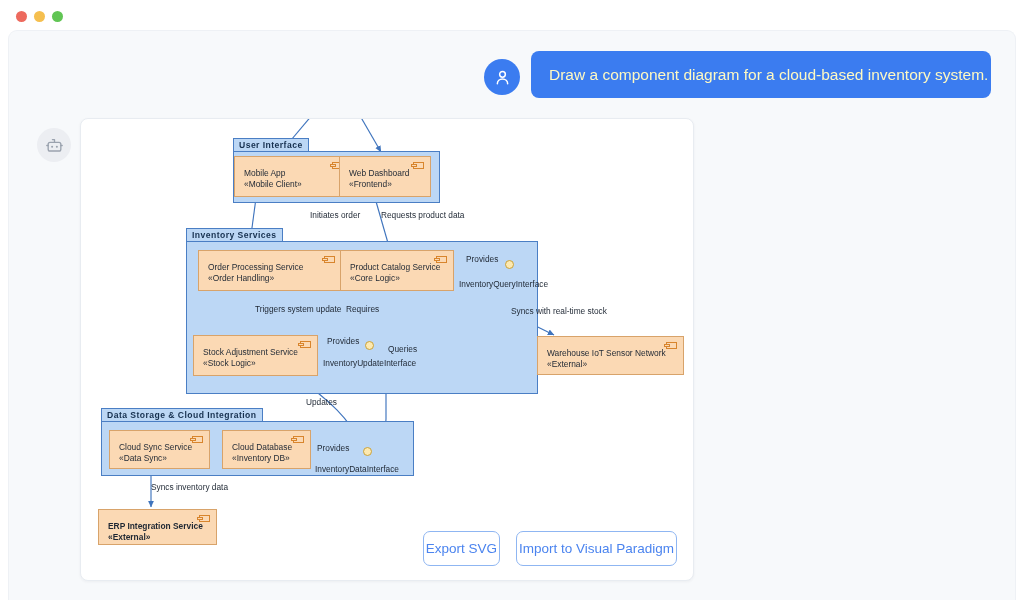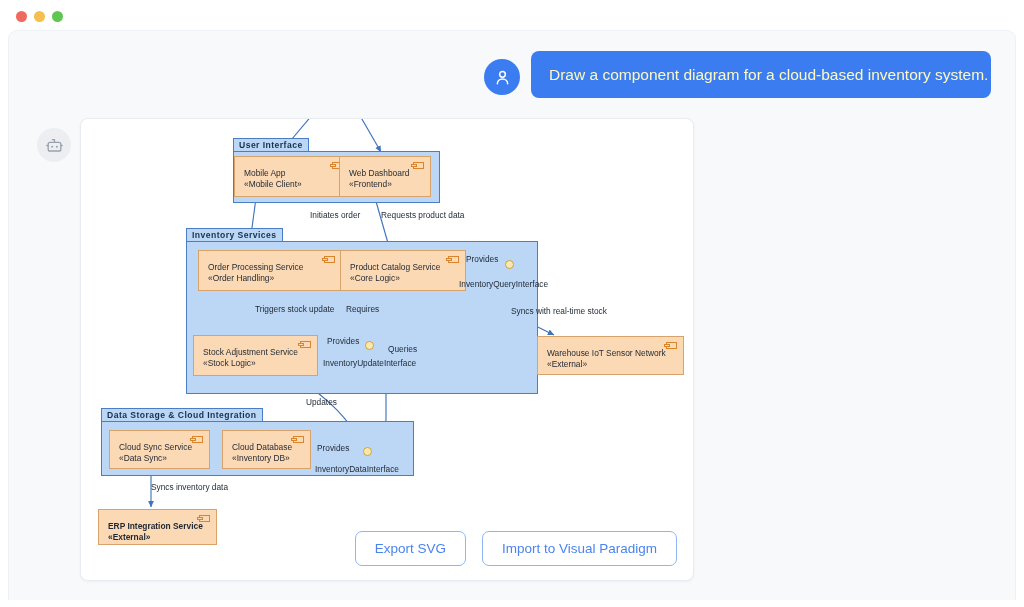--- a/index.html
+++ b/index.html
@@ -150,21 +150,21 @@
   #card-actions {
     position: absolute; right: 16px; bottom: 14px;
     display: flex; gap: 16px;
   }
   .act-btn {
     background: #ffffff;
     border: 1.3px solid #8fb6f2;
     border-radius: 7px;
     color: #4b84ef;
     font-size: 13.5px;
-    padding: 9px 19px;
+    padding: 9px 2px;
     cursor: pointer;
     font-family: "Liberation Sans", sans-serif;
     white-space: nowrap;
   }
 </style>
 </head>
 <body>
 
 <div id="app">
 
@@ -265,21 +265,21 @@
           <span class="stereo">«Frontend»</span>
           <span class="comp-icon"></span>
         </div>
 
         <div class="comp" style="left:117px; top:131px; width:144px; height:41px;">
           <span>Order Processing Service</span>
           <span class="stereo">«Order Handling»</span>
           <span class="comp-icon"></span>
         </div>
 
-        <div class="comp" style="left:259px; top:131px; width:126px; height:41px;">
+        <div class="comp" style="left:259px; top:131px; width:114px; height:41px;">
           <span>Product Catalog Service</span>
           <span class="stereo">«Core Logic»</span>
           <span class="comp-icon"></span>
         </div>
 
         <div class="comp" style="left:112px; top:216px; width:125px; height:41px;">
           <span>Stock Adjustment Service</span>
           <span class="stereo">«Stock Logic»</span>
           <span class="comp-icon"></span>
         </div>
@@ -316,21 +316,21 @@
         <div class="lbl" style="left:378px; top:160px;">InventoryQueryInterface</div>
 
         <div class="lbl" style="left:246px; top:217px;">Provides</div>
         <div class="lbl" style="left:242px; top:239px;">InventoryUpdateInterface</div>
 
         <div class="lbl" style="left:236px; top:324px;">Provides</div>
         <div class="lbl" style="left:234px; top:345px;">InventoryDataInterface</div>
 
         <div class="lbl" style="left:181px; top:91px;padding-left:48px;">Initiates order</div>
         <div class="lbl" style="left:300px; top:91px;">Requests product data</div>
-        <div class="lbl" style="left:174px; top:185px;">Triggers stock update</div>
+        <div class="lbl" style="left:174px; top:185px;">Triggers system update</div>
         <div class="lbl" style="left:265px; top:185px;">Requires</div>
         <div class="lbl" style="left:307px; top:225px;">Queries</div>
         <div class="lbl" style="left:430px; top:187px;">Syncs with real-time stock</div>
         <div class="lbl" style="left:225px; top:278px;">Updates</div>
         <div class="lbl" style="left:70px; top:363px;">Syncs inventory data</div>
       </div>
 
       <div id="card-actions">
         <button class="act-btn">Export SVG</button>
         <button class="act-btn">Import to Visual Paradigm</button>

